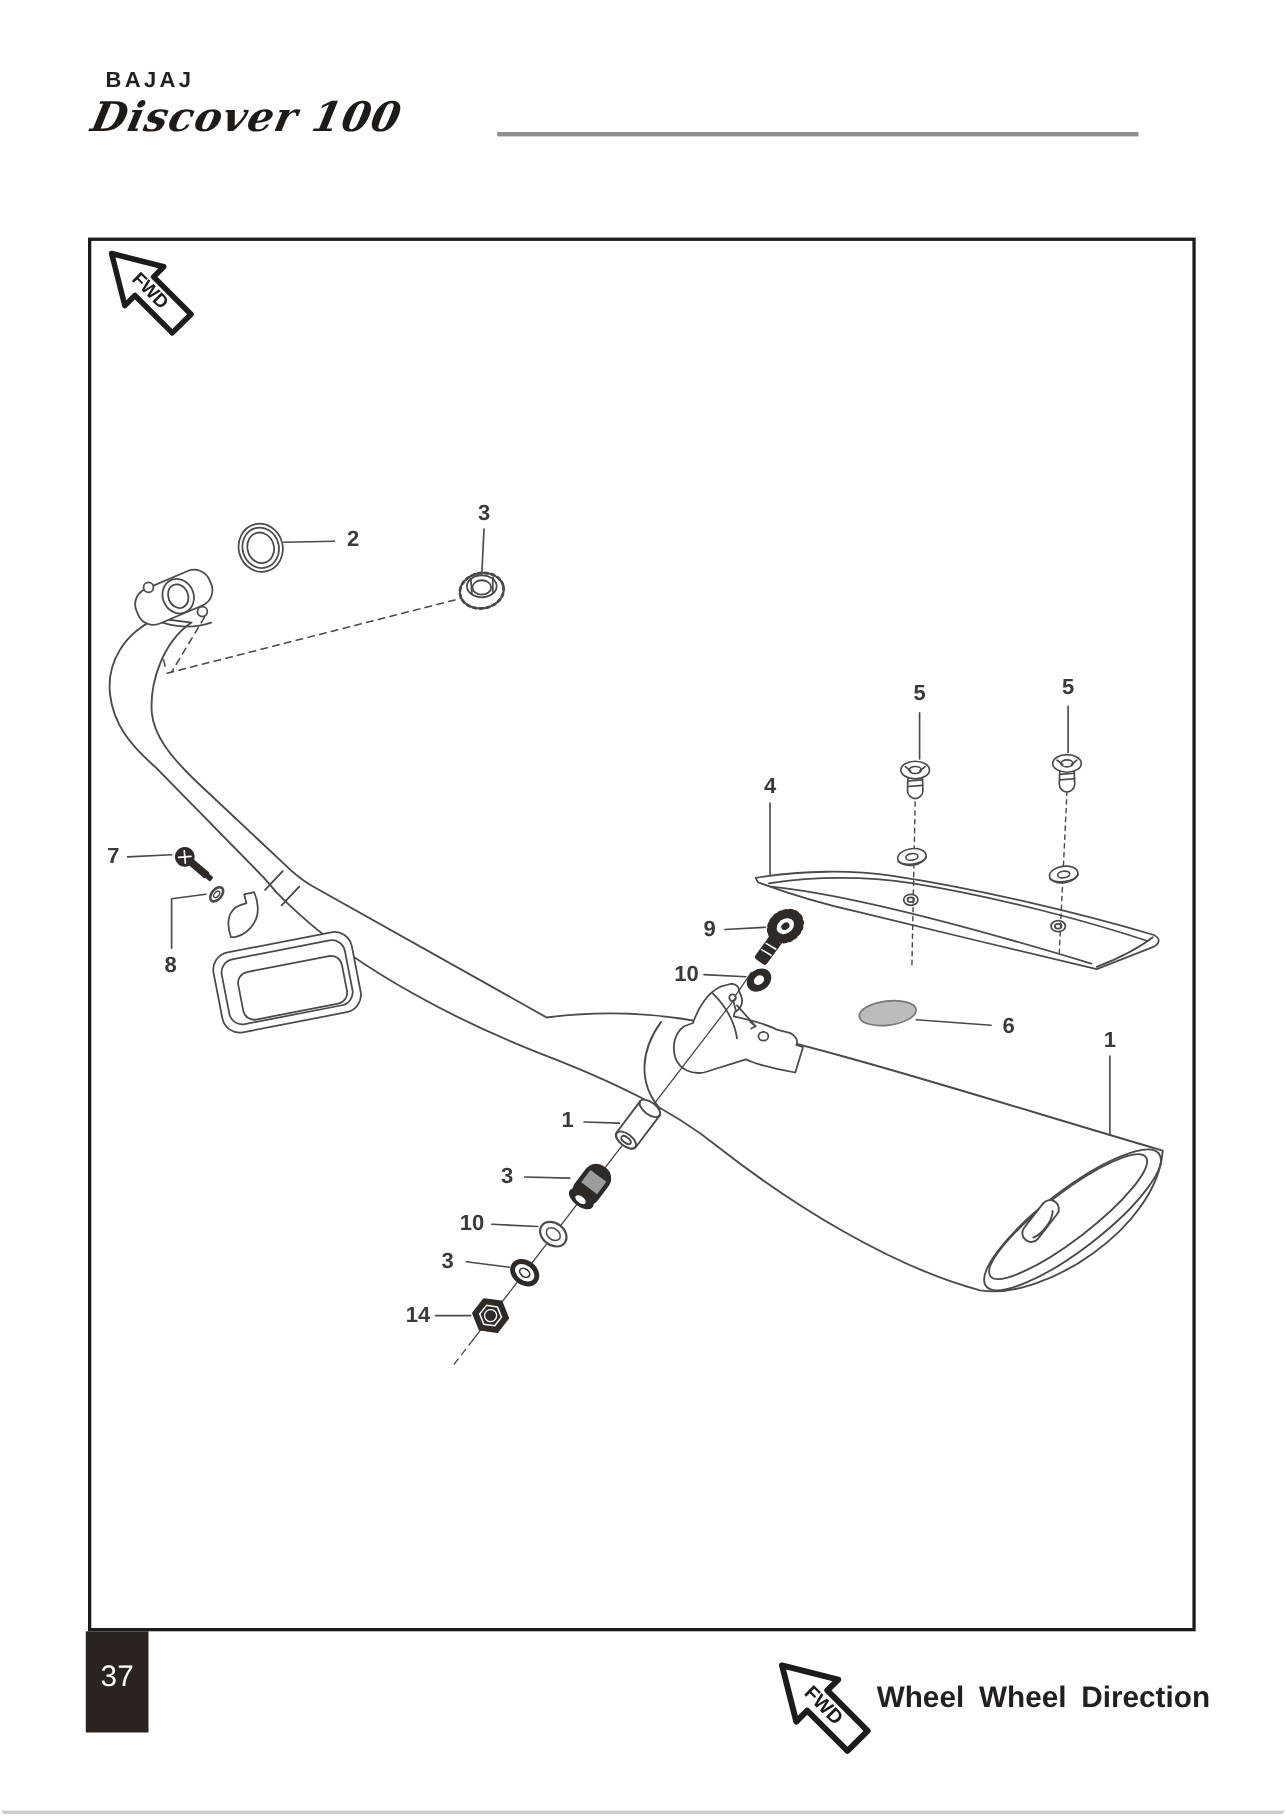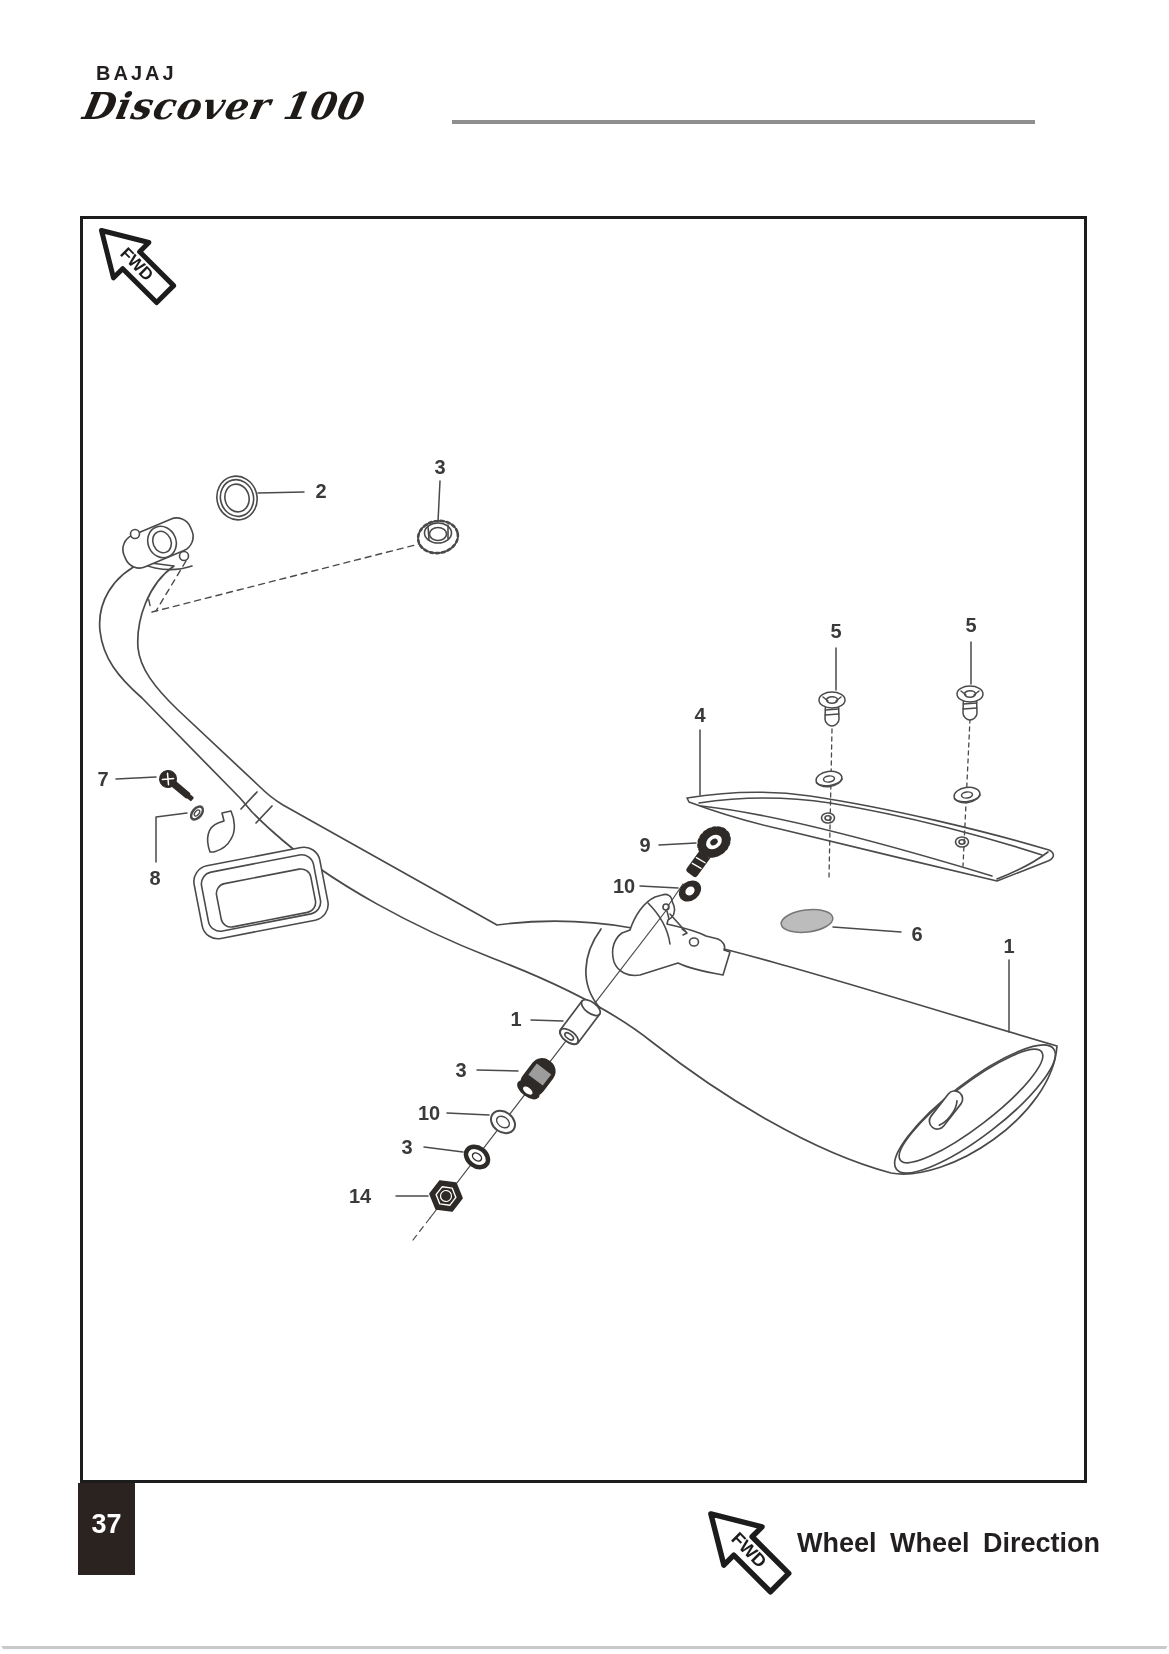--- a/index.html
+++ b/index.html
@@ -11,21 +11,21 @@
           font-style:italic;font-weight:bold;font-size:37px;color:#1d1a18;
           transform:skewX(-12deg);letter-spacing:1px;white-space:nowrap;}
   .header-rule{position:absolute;left:452px;top:120px;width:583px;height:4px;background:#8f8f8f;}
   .frame{position:absolute;left:80px;top:216px;width:1007px;height:1267px;
          border:3px solid #1c1c1c;box-sizing:border-box;}
   .art{position:absolute;left:0;top:0;}
   .callout{position:absolute;transform:translate(-50%,-50%);font-size:20px;font-weight:600;
            color:#3a3a3a;white-space:nowrap;}
   .page-num-box{position:absolute;left:78px;top:1483px;width:57px;height:92px;background:#2b2320;
                 display:flex;align-items:center;justify-content:center;padding-bottom:10px;box-sizing:border-box;}
-  .page-num{color:#ffffff;font-size:27px;font-weight:bold;}
+  .page-num{color:#ffffff;font-size:27px;font-weight:normal;}
   .direction-label{position:absolute;left:797px;top:1528px;font-size:27px;font-weight:bold;
                    color:#231f20;word-spacing:6px;white-space:nowrap;}
   .bottom-rule{position:absolute;left:0;top:1646px;width:1169px;height:3px;background:#c9c9c9;}
 </style>
 </head>
 <body>
 
 <div class="page">
 
   <div class="brand">BAJAJ</div>
@@ -263,21 +263,21 @@
   <div class="callout" style="left:971px;top:625px">5</div>
   <div class="callout" style="left:917px;top:934px">6</div>
   <div class="callout" style="left:103px;top:779px">7</div>
   <div class="callout" style="left:155px;top:878px">8</div>
   <div class="callout" style="left:645px;top:845px">9</div>
   <div class="callout" style="left:624px;top:886px">10</div>
   <div class="callout" style="left:429px;top:1113px">10</div>
   <div class="callout" style="left:516px;top:1019px">1</div>
   <div class="callout" style="left:461px;top:1070px">3</div>
   <div class="callout" style="left:407px;top:1147px">3</div>
-  <div class="callout" style="left:360px;top:1196px">14</div>
+  <div class="callout" style="left:380px;top:1196px">14</div>
 
   <div class="page-num-box">
     <span class="page-num">37</span>
   </div>
   <div class="direction-label">Wheel Wheel Direction</div>
   <div class="bottom-rule"></div>
 
 </div>
 
 </body></html>

